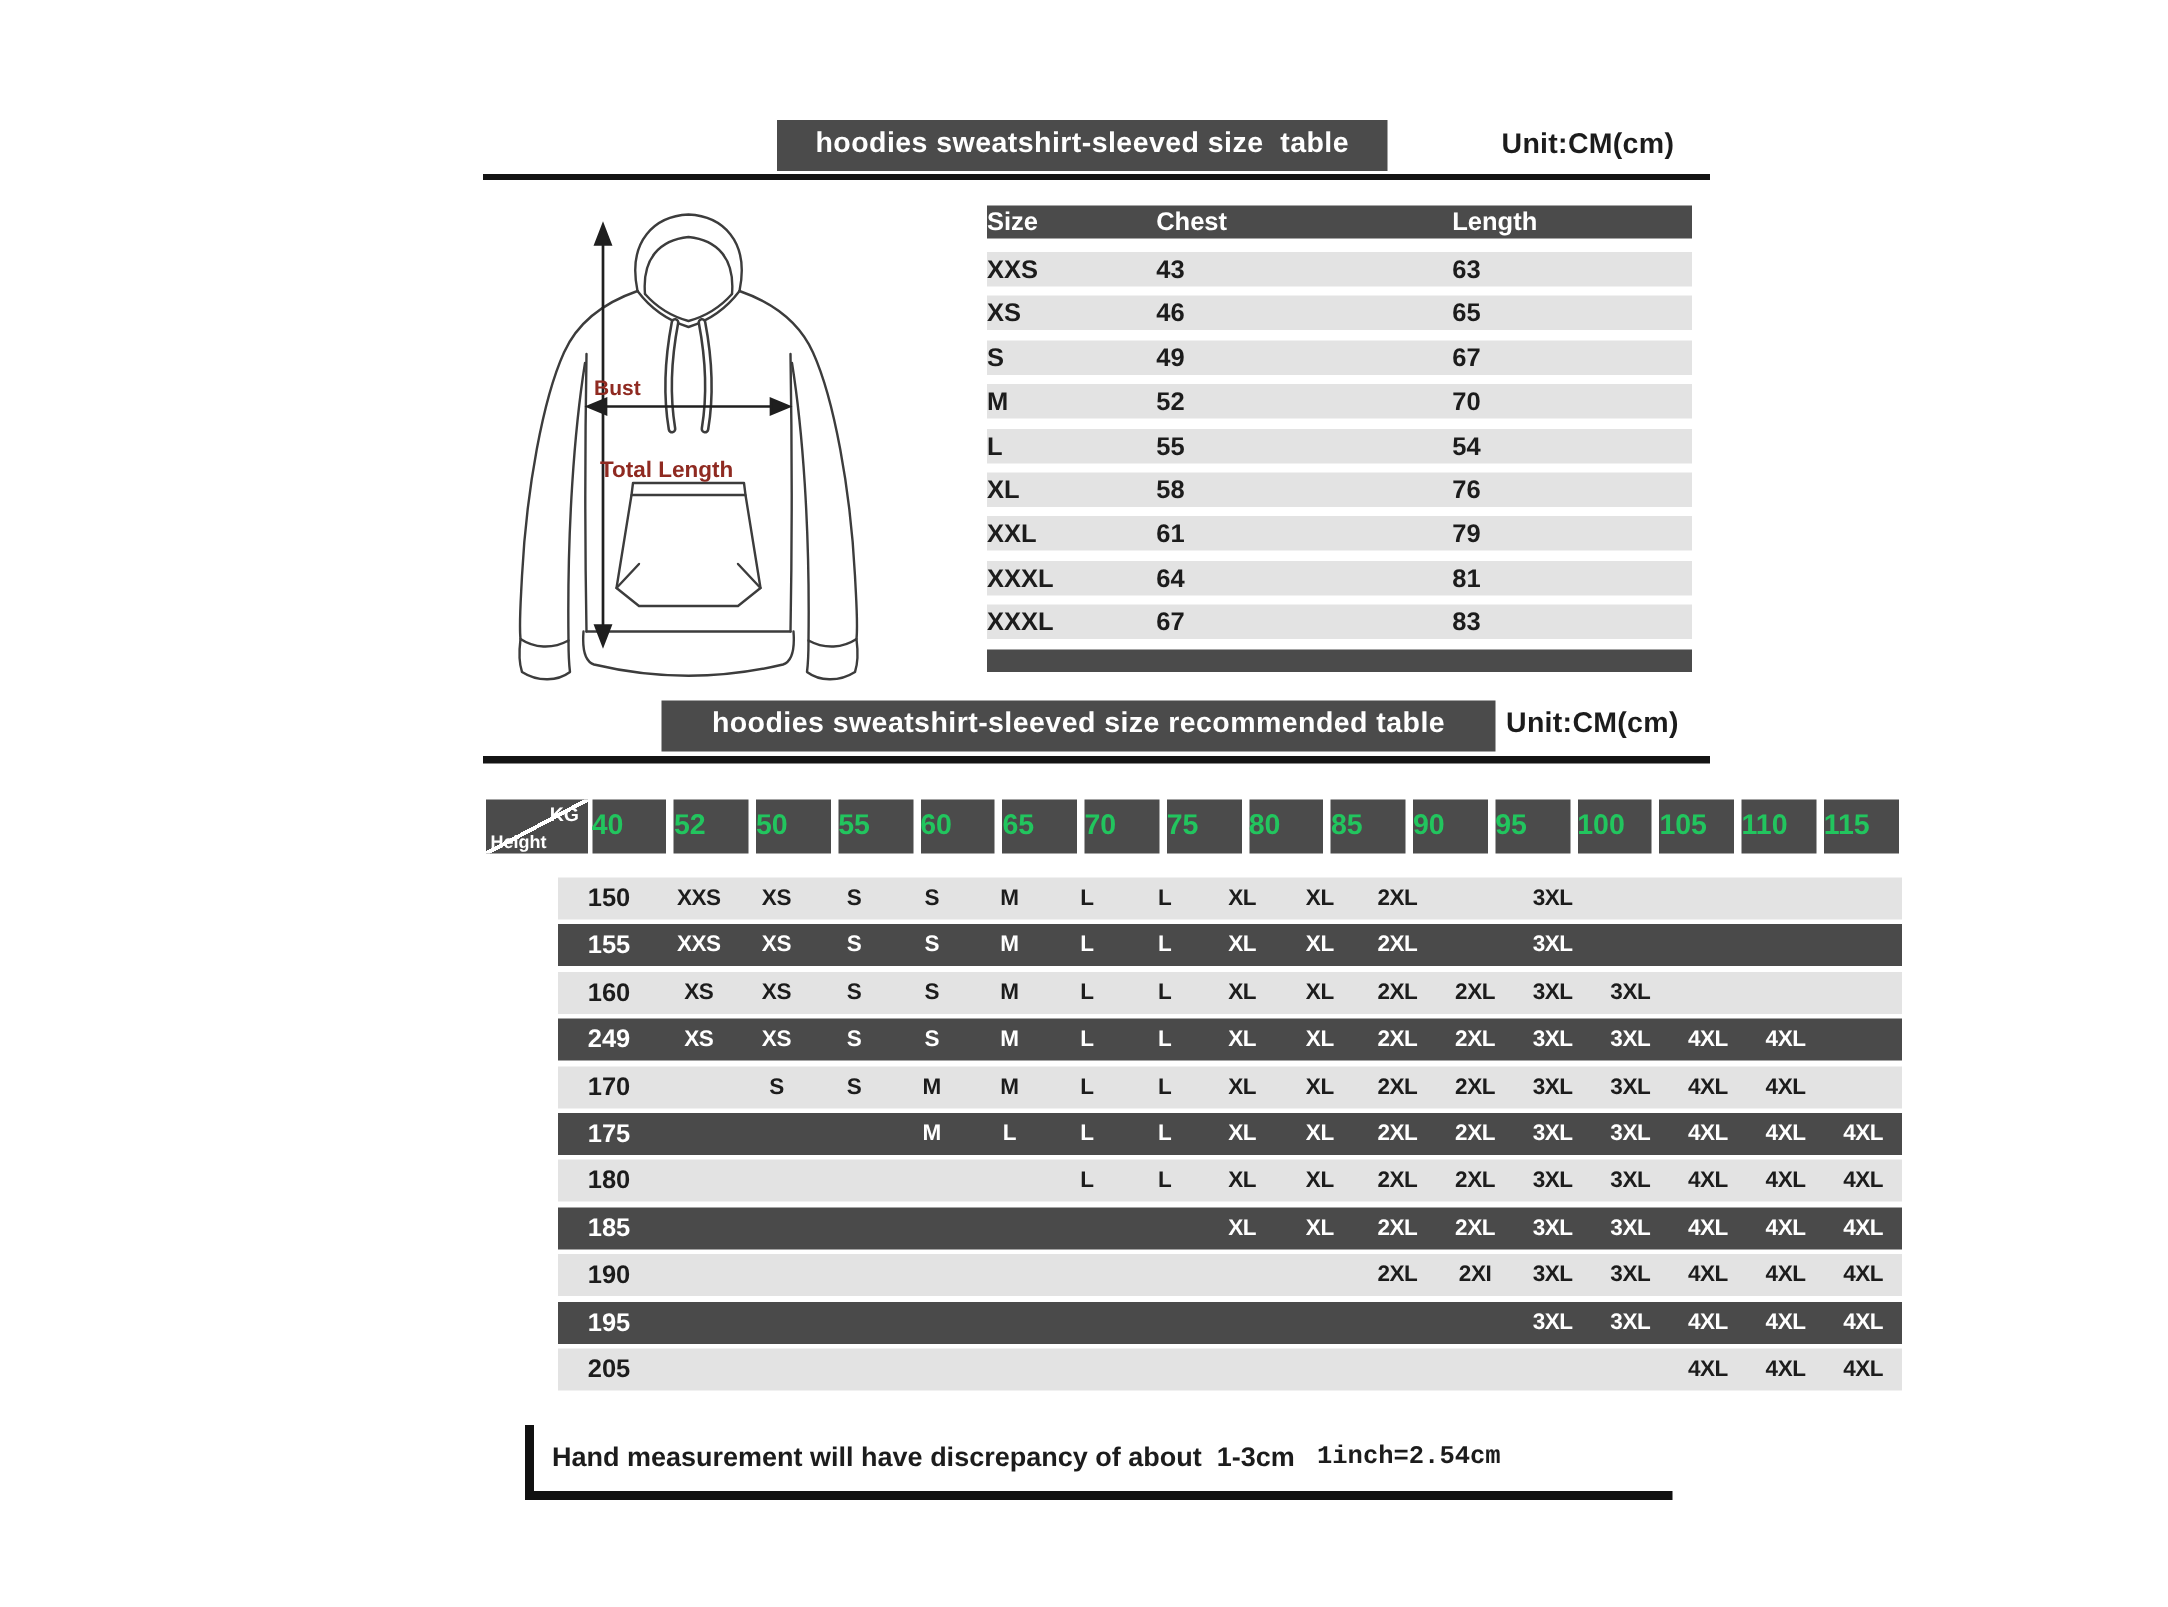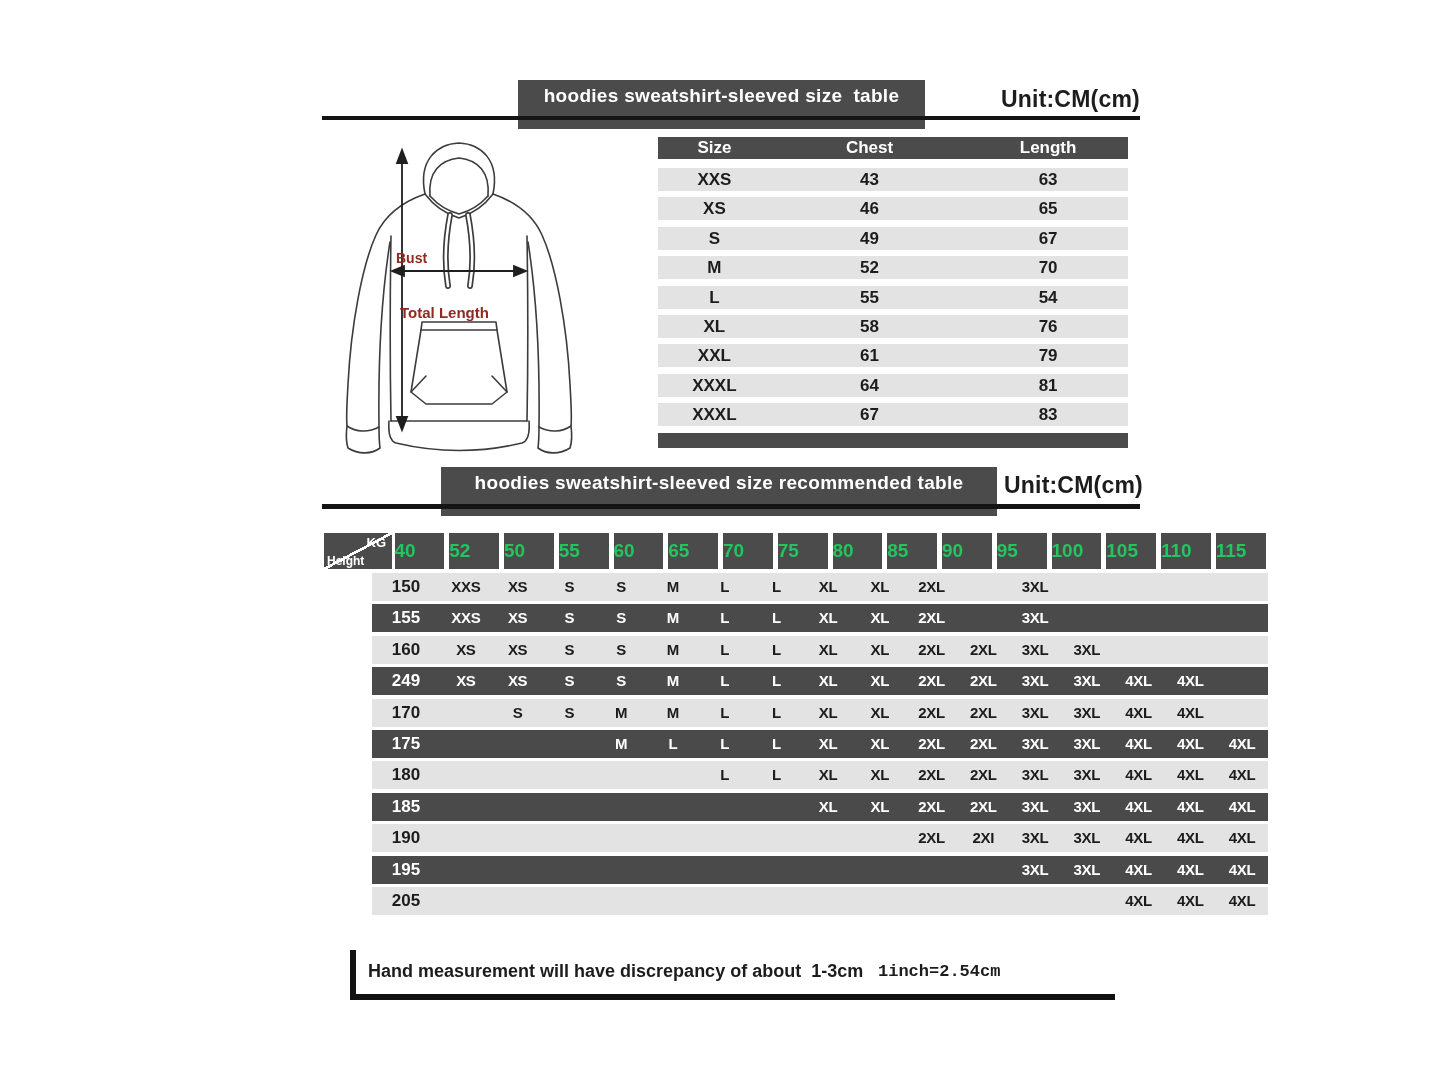--- a/index.html
+++ b/index.html
@@ -4,55 +4,55 @@
 <style>
   :root{
     --bar:#4b4b4b; --dark:#4a4a4a; --light:#e3e3e3; --ink:#1c1c1c; --red:#8f2a21;
   }
   html,body{margin:0;padding:0;background:#fff;}
   body{font-family:"Liberation Sans",sans-serif;font-weight:bold;color:var(--ink);}
   .canvas{position:relative;width:1445px;height:1071px;background:#fff;overflow:hidden;}
 
   
   .title-bar{position:absolute;background:var(--bar);color:#fff;font-size:19px;text-align:center;
-             height:49px;line-height:31px;white-space:pre;letter-spacing:.3px;}
+             height:34px;line-height:31px;white-space:pre;letter-spacing:.3px;}
   #t1{left:518px;top:80px;width:407px;}
   #t2{left:441px;top:467px;width:556px;}
-  .unit{position:absolute;font-size:23px;letter-spacing:.2px;}
+  .unit{position:absolute;font-size:19px;letter-spacing:.2px;}
   #u1{left:1001px;top:86px;}
   #u2{left:1004px;top:472px;}
   .rule{position:absolute;background:#141414;}
   #r1{left:322px;top:116px;width:818px;height:4px;}
   #r2{left:322px;top:504px;width:818px;height:5px;}
 
   
   .hoodie{position:absolute;left:333px;top:136px;width:272px;height:322px;}
   .hoodie svg{width:100%;height:100%;}
   .hoodie text{font-family:"Liberation Sans",sans-serif;font-weight:bold;fill:var(--red);}
 
   
   .size-table{position:absolute;left:658px;top:137px;width:470px;}
   .sheader{display:flex;background:var(--bar);color:#fff;height:22px;line-height:22px;font-size:17px;}
-  .sheader span,.scell{text-align:center;}
+  .sheader span,.scell{}
   .col0{width:24%;}.col1{width:42%;}.col2{width:34%;}
   #size-rows{margin-top:9px;}
   .srow{display:flex;background:var(--light);height:23px;line-height:23px;font-size:17px;margin-bottom:6.4px;}
   .scell.sc0{width:24%;}.scell.sc1{width:42%;}.scell.sc2{width:34%;}
   .sbottom{height:15px;background:var(--bar);margin-top:3px;}
 
   
   .matrix{position:absolute;left:324px;top:533px;width:944px;}
   .mheader{display:grid;grid-template-columns:68px repeat(16,1fr);height:36px;}
   .corner{position:relative;background:var(--bar);color:#fff;}
   .corner .diag{position:absolute;inset:0;
     background:linear-gradient(to bottom right,transparent calc(50% - 1.3px),#fff calc(50% - 1.3px),#fff calc(50% + 1.3px),transparent calc(50% + 1.3px));}
   .corner .kg{position:absolute;top:2px;right:6px;font-size:13px;}
   .corner .hgt{position:absolute;bottom:1px;left:3px;font-size:12px;}
   .wcell{background:var(--bar);color:#22c55e;font-size:19px;text-align:left;line-height:36px;margin:0 2.5px;}
-  #matrix-rows{margin-top:4px;padding-left:48px;}
+  #matrix-rows{margin-top:16px;padding-left:48px;}
   .mrow{display:grid;grid-template-columns:68px repeat(16,1fr);height:28px;line-height:28px;margin-bottom:3.4px;}
   .mrow.light{background:var(--light);color:var(--ink);}
   .mrow.dark{background:var(--dark);color:#fff;}
   .hlabel{text-align:center;font-size:17px;}
   .mcell{text-align:center;font-size:15px;letter-spacing:-.3px;}
 
   
   #fbar{position:absolute;left:350px;top:950px;width:6px;height:50px;background:#111;}
   #fnote{position:absolute;left:368px;top:961px;font-size:18px;white-space:pre;}
   #fconv{position:absolute;left:878px;top:962px;font-size:17px;font-family:Liberation Mono, monospace;}

